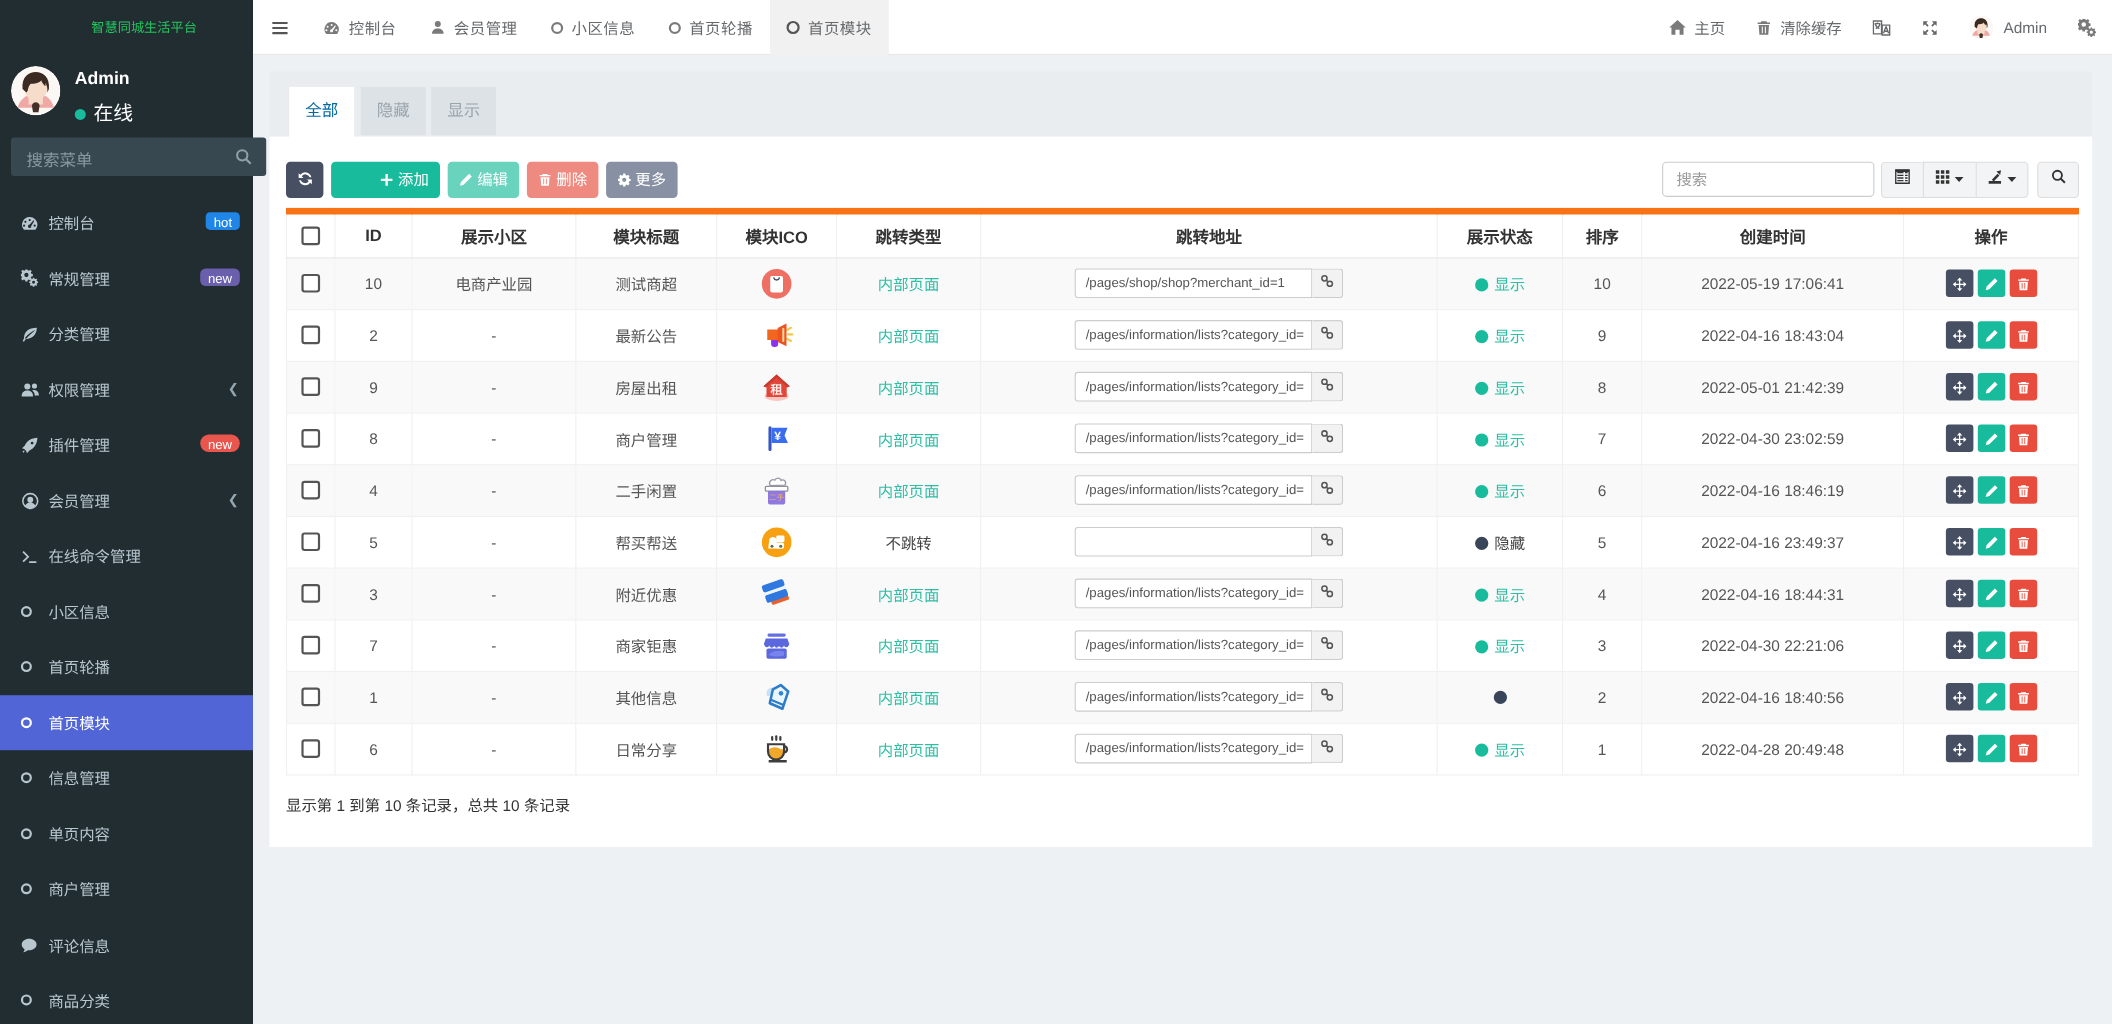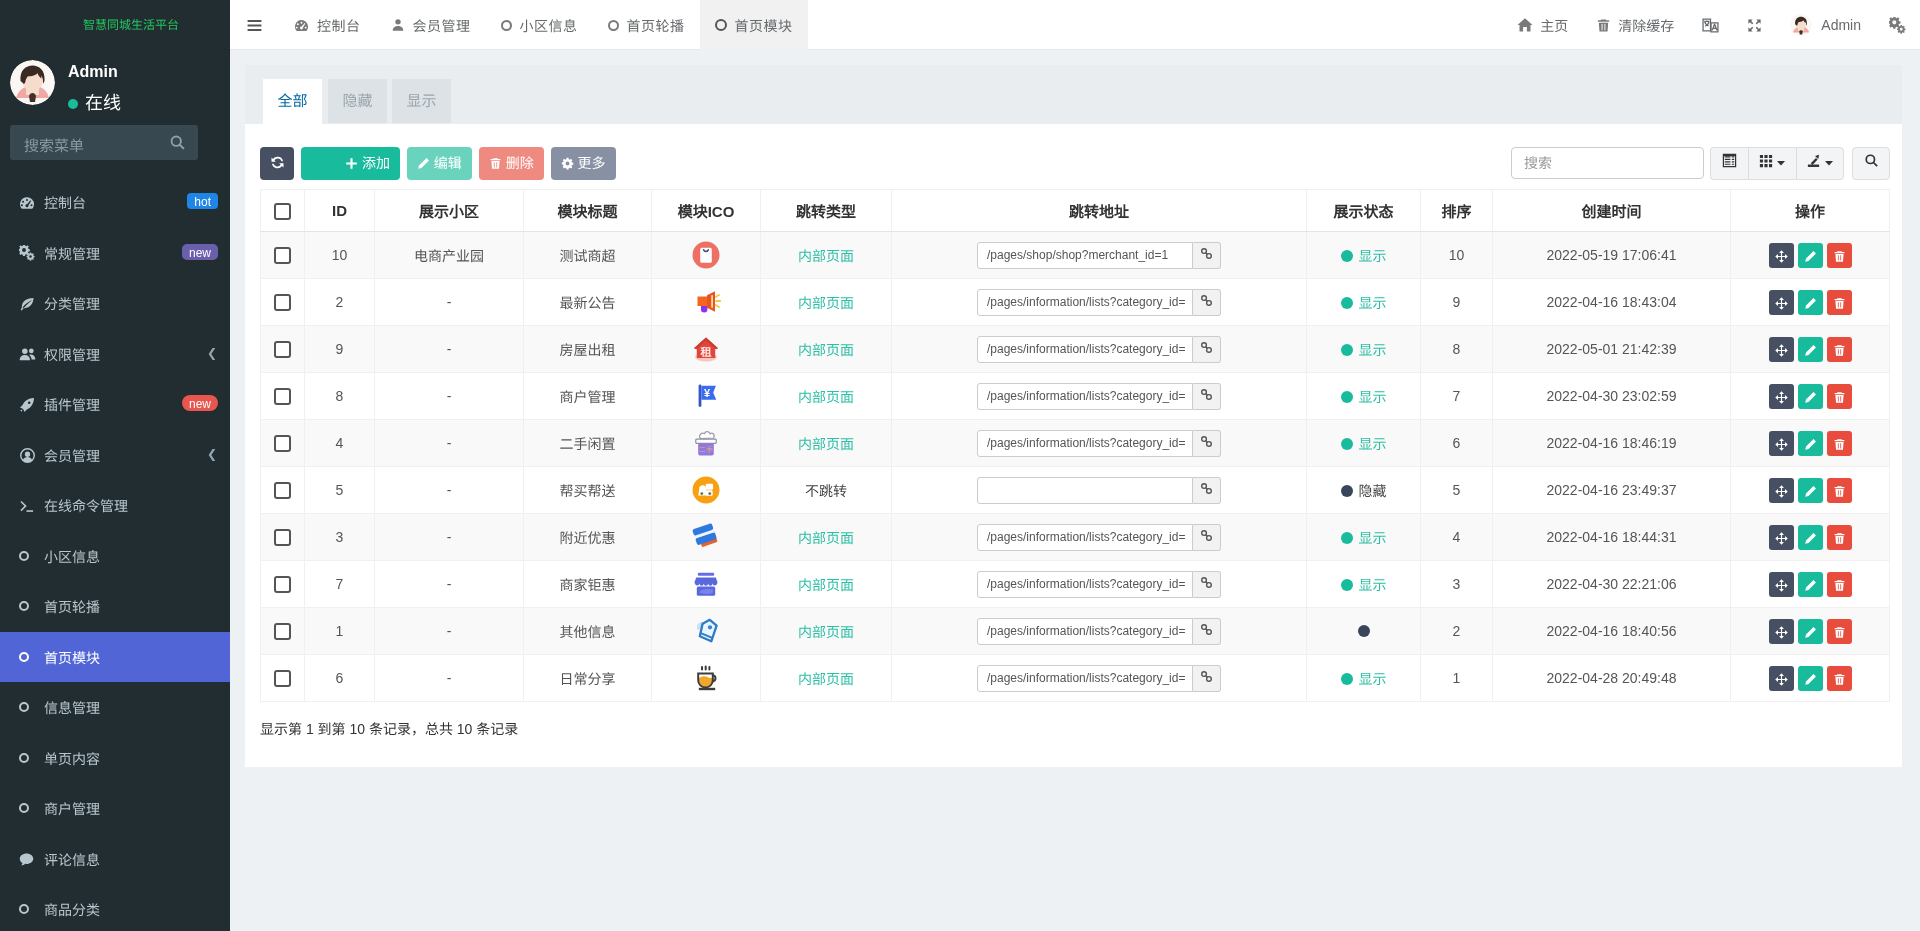--- a/index.html
+++ b/index.html
@@ -9,21 +9,21 @@
 .ico { display:inline-block; vertical-align:middle; }
 
 
 #sidebar { position:absolute; left:0; top:0; width:230px; height:931px; background:#222d32; z-index:5; }
 #brand { height:50px; line-height:50px; text-align:center; color:#22c55e; font-size:12px; white-space:nowrap;padding-left:32px; }
 #userp { position:absolute; left:0; top:50px; width:230px; height:70px; }
 #userp .av { position:absolute; left:10px; top:10px; width:45px; height:45px; border-radius:50%; overflow:hidden; }
 #userp .nm { position:absolute; left:68px; top:13px; color:#fff; font-weight:bold; font-size:16px; }
 #userp .st { position:absolute; left:68px; top:38px; color:#fff; font-size:18px; }
 #userp .st .dot { display:inline-block; width:10px; height:10px; border-radius:50%; background:#18bc9c; margin-right:7px; }
-#ssearch { position:absolute; left:10px; top:125px; width:188px; height:35px; background:#374850; border-radius:3px; }
+#ssearch { position:absolute; left:10px; top:125px; width:232px; height:35px; background:#374850; border-radius:3px; }
 #ssearch .ph { position:absolute; left:14px; top:9px; font-size:15px; color:#8a99a1; }
 #ssearch svg { position:absolute; right:12px; top:9px; }
 #smenu { position:absolute; left:0; top:177px; width:230px; }
 .mi { position:relative; height:50.5px; display:flex; align-items:center; padding-left:19px; color:#b8c7ce; font-size:14px; }
 .mi .mic { width:25px; flex:0 0 25px; text-align:left; }
 .mi.act { background:#5165d6; color:#fff; }
 .badge { position:absolute; right:12px; top:50%; margin-top:-9px; height:16px; line-height:18px; padding:0 7px; font-size:12px; font-weight:normal; color:#fff; }
 .b-hot { background:#1f86e8; border-radius:4px; }
 .b-newp { background:#6a5fad; border-radius:5px; }
 .b-newr { background:#e8564e; border-radius:9px; }
@@ -68,21 +68,21 @@
 #tgrp .tbtn:first-child { border-radius:4px 0 0 4px; }
 #tgrp .tbtn:last-child { border-radius:0 4px 4px 0; border-right-width:1px; }
 .tbtn.single { border-radius:4px; }
 
 
 table { border-collapse:collapse; width:1629px; table-layout:fixed; }
 th, td { border:1px solid #f0f0f0; text-align:center; vertical-align:middle; overflow:hidden; }
 th { height:42px; font-size:15px; color:#333; background:#fff; border-bottom:1px solid #e4e4e4; }
 td { height:47px; font-size:14px; color:#555; }
 tr.odd td { background:#f9f9f9; }
-table { border-top:1px solid #f97316; }
+table { border-top:6px solid #f97316; }
 .cb { display:inline-block; width:17px; height:17px; border:2px solid #555; border-radius:3px; background:#fff; vertical-align:middle; }
 .teal { color:#2dbfa5; }
 .sdot { display:inline-block; width:12px; height:12px; border-radius:50%; vertical-align:-1px; margin-right:6px; }
 .sdot.g { background:#18bc9c; }
 .sdot.d { background:#39465a; }
 .igrp { display:inline-block; white-space:nowrap; }
 .igrp .iin { display:inline-block; width:216px; height:27px; border:1px solid #ccc; border-radius:3px 0 0 3px; background:#fff; font-size:12px; color:#555; line-height:25px; padding:0 9px; text-align:left; overflow:hidden; vertical-align:top; }
 .igrp .ibt { display:inline-block; width:28px; height:27px; border:1px solid #ccc; border-left:none; border-radius:0 3px 3px 0; background:#f2f2f2; vertical-align:top; line-height:25px; }
 .abtn { display:inline-block; width:25px; height:25px; border-radius:3px; vertical-align:middle; margin:0 2px; line-height:25px; text-align:center; }
 .abtn svg { vertical-align:-3px; }

